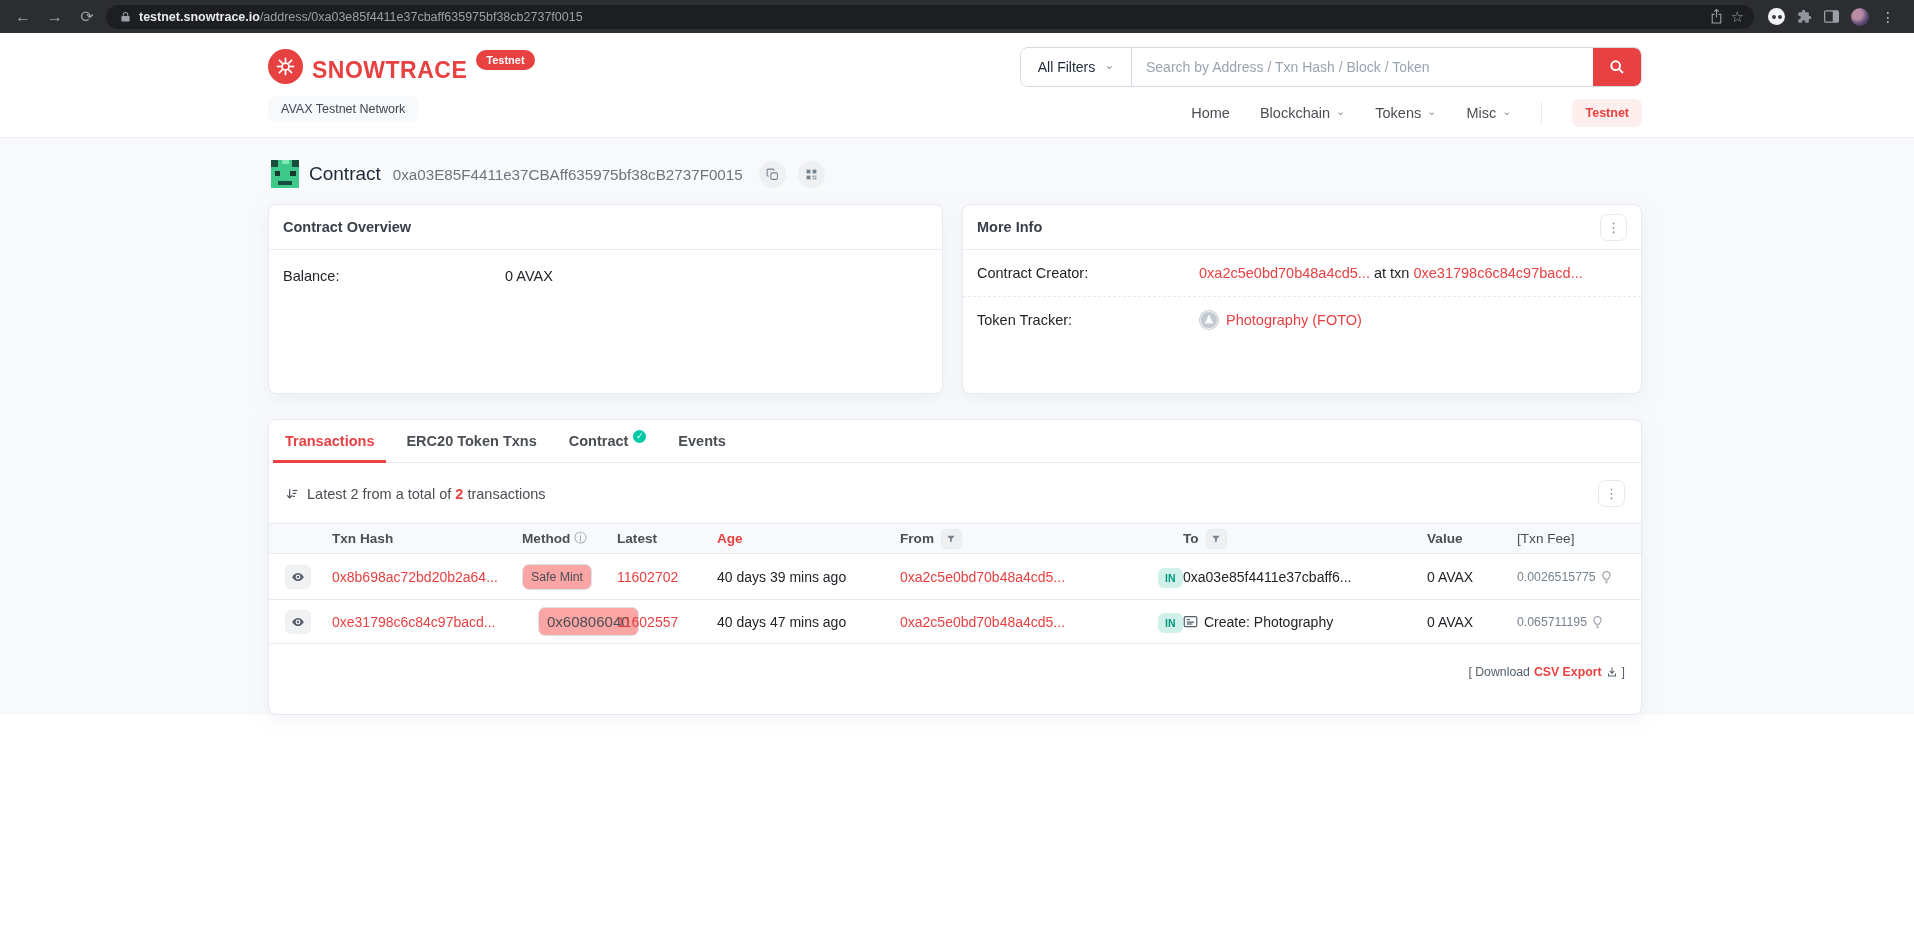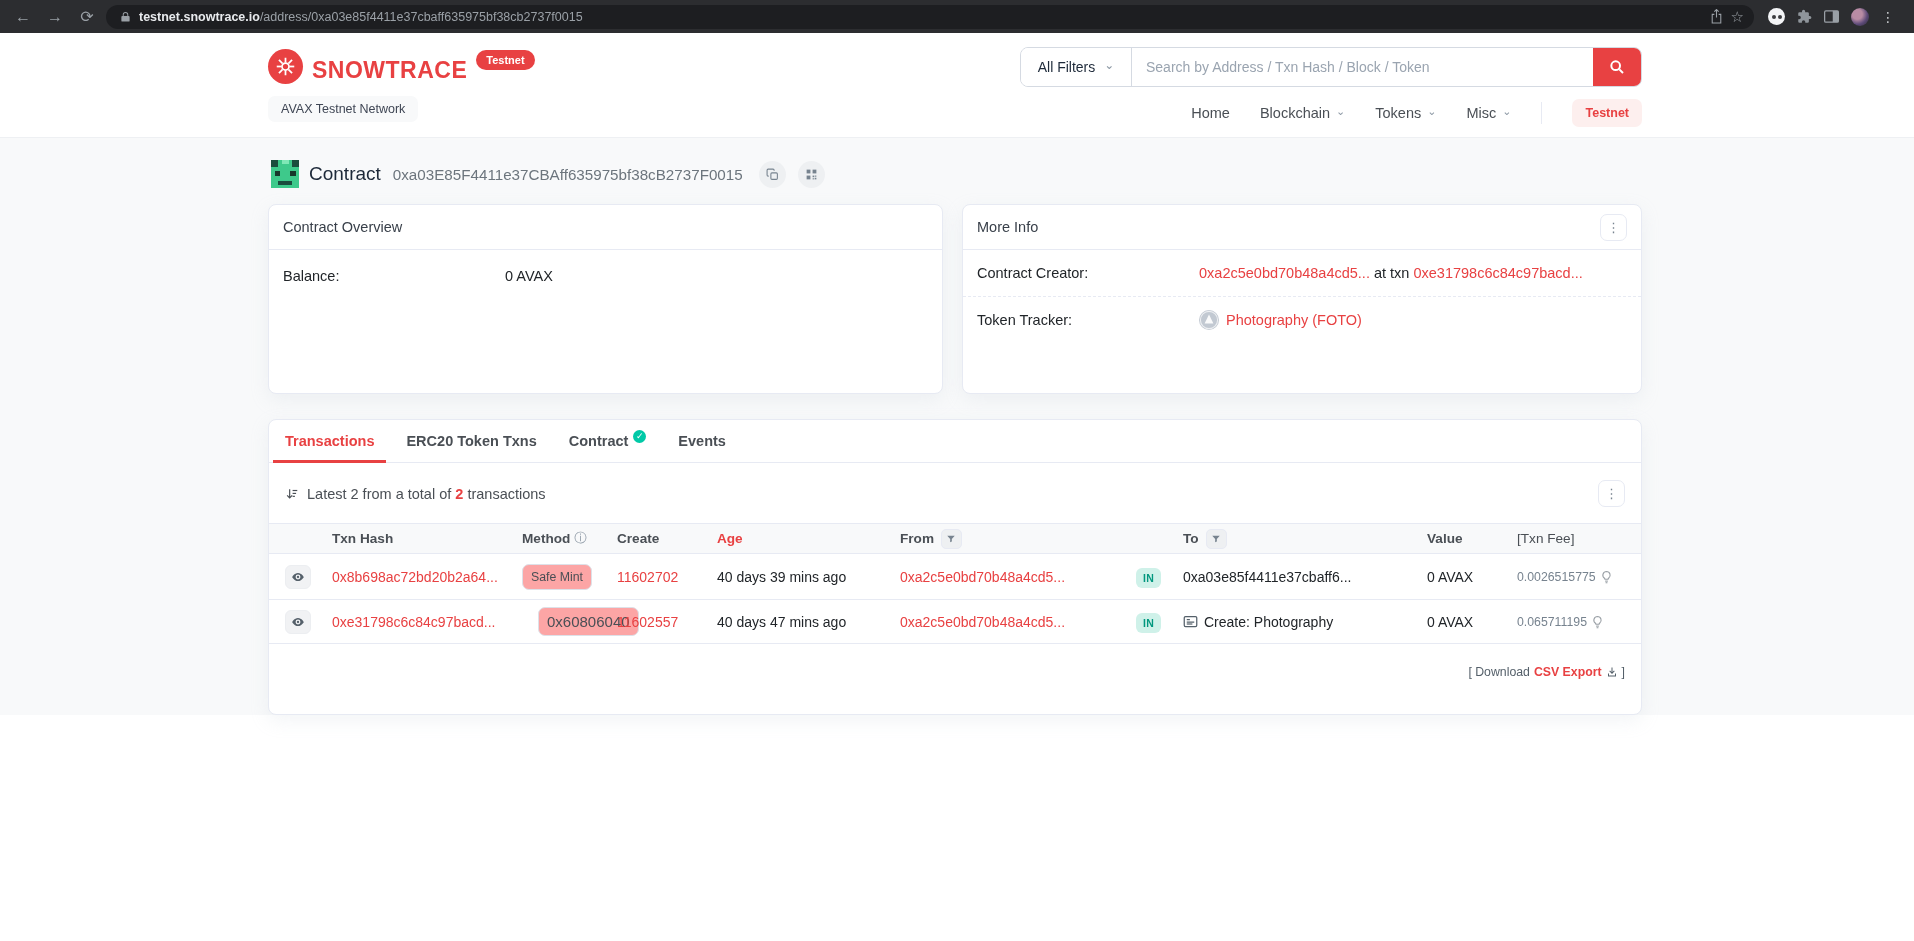--- a/index.html
+++ b/index.html
@@ -46,21 +46,21 @@
   .title-avatar { width:28px; height:28px; flex:0 0 auto; }
   .page-title { font-size:19px; font-weight:500; color:#1d2939; }
   .page-address { font-size:15.2px; color:#6c757d; margin-left:2px; }
   .round-btn { width:27px; height:27px; border-radius:50%; background:#eef0f2; border:none; display:flex; align-items:center; justify-content:center; cursor:pointer; margin-left:6px; }
 
   .cards { display:flex; gap:19px; }
   .card { background:#fff; border:1px solid #e7eaf3; border-radius:8px; box-shadow:0 6px 18px rgba(189,197,209,.18); height:190px; overflow:hidden; }
   .card-overview { width:675px; }
   .card-moreinfo { flex:1; }
   .card-header { height:45px; display:flex; align-items:center; justify-content:space-between; padding:0 14px 0 14px; border-bottom:1px solid #e7eaf3; }
-  .card-title { font-size:14.5px; font-weight:normal; color:#39404a; }
+  .card-title { font-size:14.5px; font-weight:bold; color:#39404a; }
   .mini-kebab { width:27px; height:27px; border:1px solid #e7eaf3; border-radius:7px; background:#fff; color:#77838f; font-size:13px; display:flex; align-items:center; justify-content:center; cursor:pointer; }
   .kv-row { display:flex; align-items:center; padding:0 14px; font-size:14.5px; color:#212529; }
   .kv-row + .kv-row { border-top:1px dashed #e7eaf3; }
   .kv-label { width:222px; flex:0 0 auto; }
   .overview-body .kv-row { height:52px; border:none; }
   .mi-row { height:46.3px; }
   .link-red { color:#e84142; }
   .tracker-cell { display:flex; align-items:center; gap:7px; }
 
   
@@ -80,21 +80,21 @@
   .t-head { height:31px; background:#f8f9fa; border-top:1px solid #e7eaf3; border-bottom:1px solid #e7eaf3; font-size:13.6px; font-weight:bold; color:#4a4f55; }
   .t-body { height:45px; color:#212529; }
   .t-body + .t-body { border-top:1px solid #e7eaf3; }
   .t-body:last-of-type { border-bottom:1px solid #e7eaf3; }
   .c-eye   { width:47px;  flex:0 0 auto; }
   .c-hash  { width:190px; flex:0 0 auto; white-space:nowrap; overflow:hidden; }
   .c-method{ width:95px;  flex:0 0 auto; display:flex; align-items:center; }
   .c-block { width:100px; flex:0 0 auto; }
   .c-age   { width:183px; flex:0 0 auto; }
   .c-from  { width:236px; flex:0 0 auto; display:flex; align-items:center; gap:7px; }
-  .c-dir   { width:47px;  flex:0 0 auto; }
+  .c-dir   { width:47px;  flex:0 0 auto;text-align:right; }
   .c-to    { width:244px; flex:0 0 auto; display:flex; align-items:center; gap:6px; white-space:nowrap; overflow:hidden; }
   .c-value { width:90px;  flex:0 0 auto; }
   .c-fee   { flex:1; display:flex; align-items:center; gap:5px; color:#77838f; font-size:12.3px; }
   .head-age { color:#e84142; cursor:pointer; }
   .info-glyph { color:#8c98a4; font-size:12.5px; font-weight:normal; margin-left:4px; }
   .filter-btn { width:21px; height:20px; background:#eef0f2; border:1px solid #e7eaf3; border-radius:5px; display:inline-flex; align-items:center; justify-content:center; margin-left:7px; cursor:pointer; vertical-align:middle; }
   .eye-btn { width:26px; height:24px; background:#f1f2f4; border:1px solid #eceef1; border-radius:6px; display:flex; align-items:center; justify-content:center; cursor:pointer; }
   .badge { background:#fca5a5; border:1px solid #dde1e8; border-radius:7px; padding:5px 8px; font-size:12.3px; color:#4a4f55; white-space:nowrap; }
   .badge.mono { font-size:15px;margin-left:16px; }
   .dir-badge { background:#cff1e9; color:#02977e; font-size:10.5px; font-weight:bold; padding:4px 7px; border-radius:6px; letter-spacing:.3px; }
@@ -316,21 +316,21 @@
     </div>
 
     <div class="txn-table">
       <div class="t-row t-head">
         <span class="c-eye"></span>
         <span class="c-hash">Txn Hash</span>
         <span class="c-method">
             <span>Method</span>
             <span class="info-glyph">ⓘ</span>
           </span>
-        <span class="c-block">Create</span>
+        <span class="c-block">Latest</span>
         <span class="c-age head-age">Age</span>
         <span class="c-from" style="gap:0;">
             <span>From</span>
             <span class="filter-btn">
               <svg width="10" height="10" viewBox="0 0 24 24">
                 <path d="M3 4h18l-7 8v6l-4 2v-8L3 4z" fill="#77838f"></path>
               </svg>
             </span>
           </span>
         <span class="c-dir"></span>

